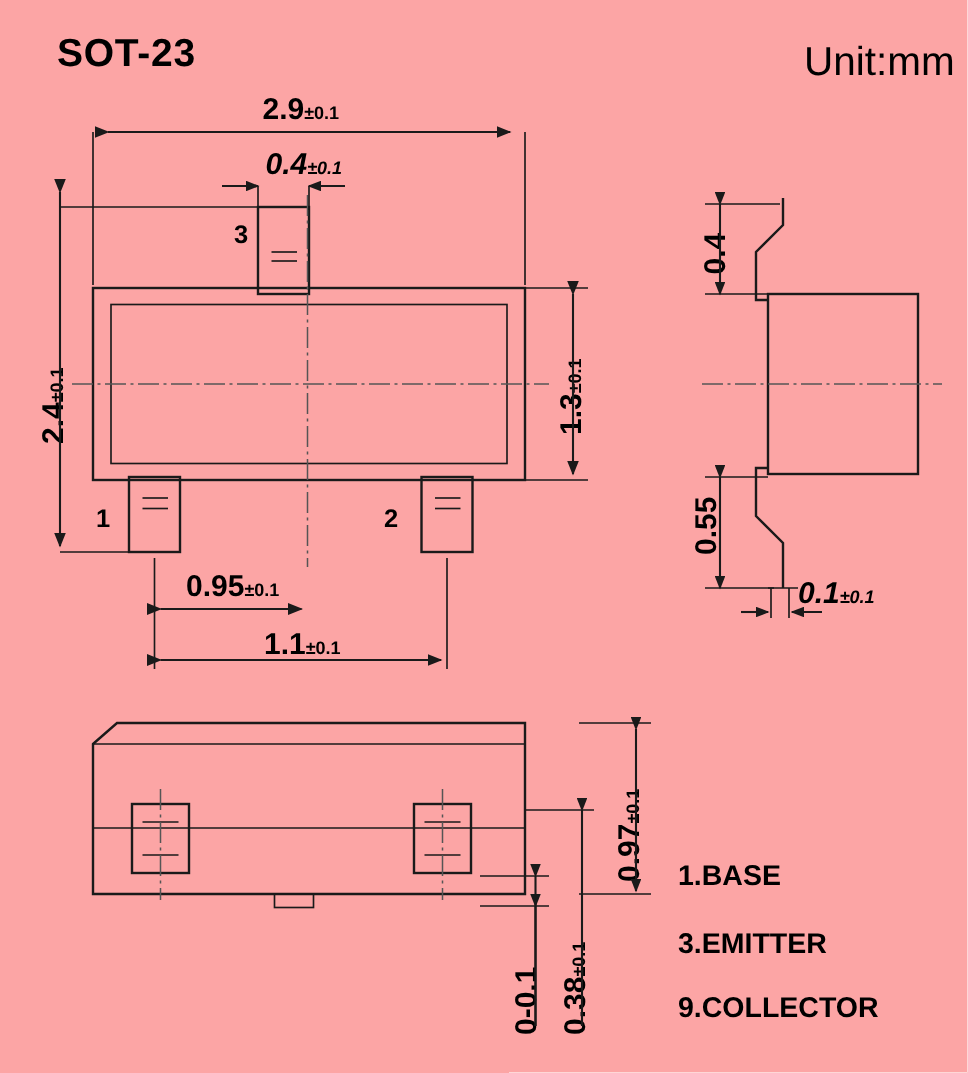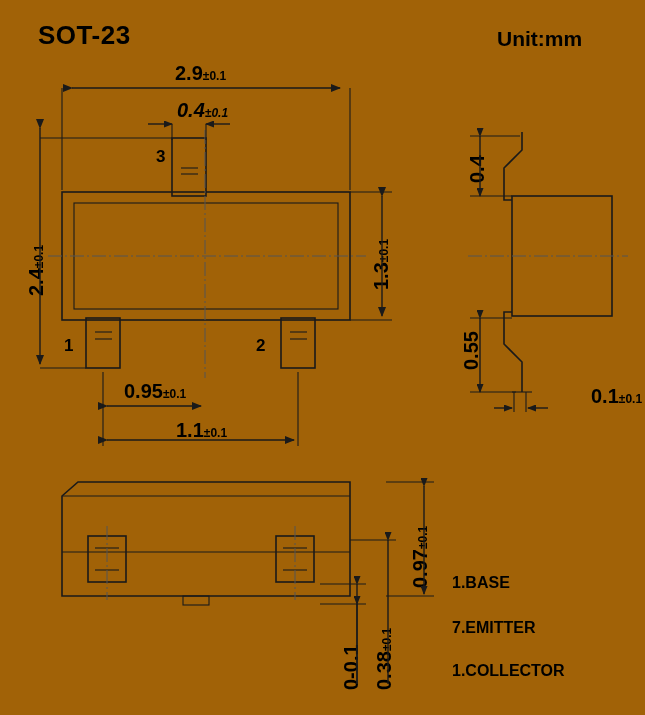--- a/index.html
+++ b/index.html
@@ -4,54 +4,55 @@
 <style>
   html, body {
     margin: 0;
     padding: 0;
     background: #ffffff;
   }
   #root {
     position: relative;
     width: 645px;
     height: 715px;
-    background: #a16207;
+    background: #fca5a5;
     font-family: "Liberation Sans", sans-serif;
     color: #000000;
     overflow: hidden;
   }
   .lbl {
     position: absolute;
     white-space: nowrap;
     line-height: 1;
   }
   .title {
     font-size: 26px;
     font-weight: 700;
     letter-spacing: 0.5px;
   }
   .unit {
-    font-size: 21px;
-    font-weight: 700;
+    font-size: 27px;
+    font-weight: 400;
+    margin-left: 39px;
   }
   .dim {
     font-size: 20px;
     font-weight: 700;
   }
   .tol {
     font-size: 12px;
     font-weight: 700;
     vertical-align: baseline;
   }
   .pin {
     font-size: 17px;
     font-weight: 700;
   }
   .legend {
-    font-size: 16px;
+    font-size: 19px;
     font-weight: 700;
   }
   .vert {
     transform-origin: 0 0;
   }
   svg.overlay {
     position: absolute;
     left: 0;
     top: 0;
     width: 645px;
@@ -116,37 +117,37 @@
   </div>
 
   <div class="lbl pin" style="left:156px; top:148px;">3</div>
   <div class="lbl pin" style="left:64px; top:337px;">1</div>
   <div class="lbl pin" style="left:256px; top:337px;">2</div>
 
   <div class="lbl dim vert" style="left:467px; top:183px; transform:rotate(-90deg);">0.4</div>
 
   <div class="lbl dim vert" style="left:461px; top:370px; transform:rotate(-90deg);">0.55</div>
 
-  <div class="lbl" style="left:591px; top:386px;">
+  <div class="lbl" style="left:532px; top:386px;font-style:italic;">
     <span class="dim">0.1</span><span class="tol">±0.1</span>
   </div>
 
   <div class="lbl vert" style="left:410px; top:588px; transform:rotate(-90deg);">
     <span class="dim">0.97</span><span class="tol">±0.1</span>
   </div>
 
   <div class="lbl dim vert" style="left:341px; top:690px; transform:rotate(-90deg);">0-0.1</div>
 
   <div class="lbl vert" style="left:374px; top:690px; transform:rotate(-90deg);">
     <span class="dim">0.38</span><span class="tol">±0.1</span>
   </div>
 
   <div class="lbl legend" style="left:452px; top:575px;">1.BASE</div>
-  <div class="lbl legend" style="left:452px; top:620px;">7.EMITTER</div>
-  <div class="lbl legend" style="left:452px; top:663px;">1.COLLECTOR</div>
+  <div class="lbl legend" style="left:452px; top:620px;">3.EMITTER</div>
+  <div class="lbl legend" style="left:452px; top:663px;">9.COLLECTOR</div>
 
   <svg class="overlay" viewBox="0 0 645 715">
     <defs>
       <marker id="ah" markerWidth="10" markerHeight="8" refX="9" refY="4" orient="auto" markerUnits="userSpaceOnUse">
         <path d="M0,0 L10,4 L0,8 z" class="solidfill"></path>
       </marker>
       <marker id="ahs" markerWidth="9" markerHeight="7" refX="8" refY="3.5" orient="auto" markerUnits="userSpaceOnUse">
         <path d="M0,0 L9,3.5 L0,7 z" class="solidfill"></path>
       </marker>
     </defs>

